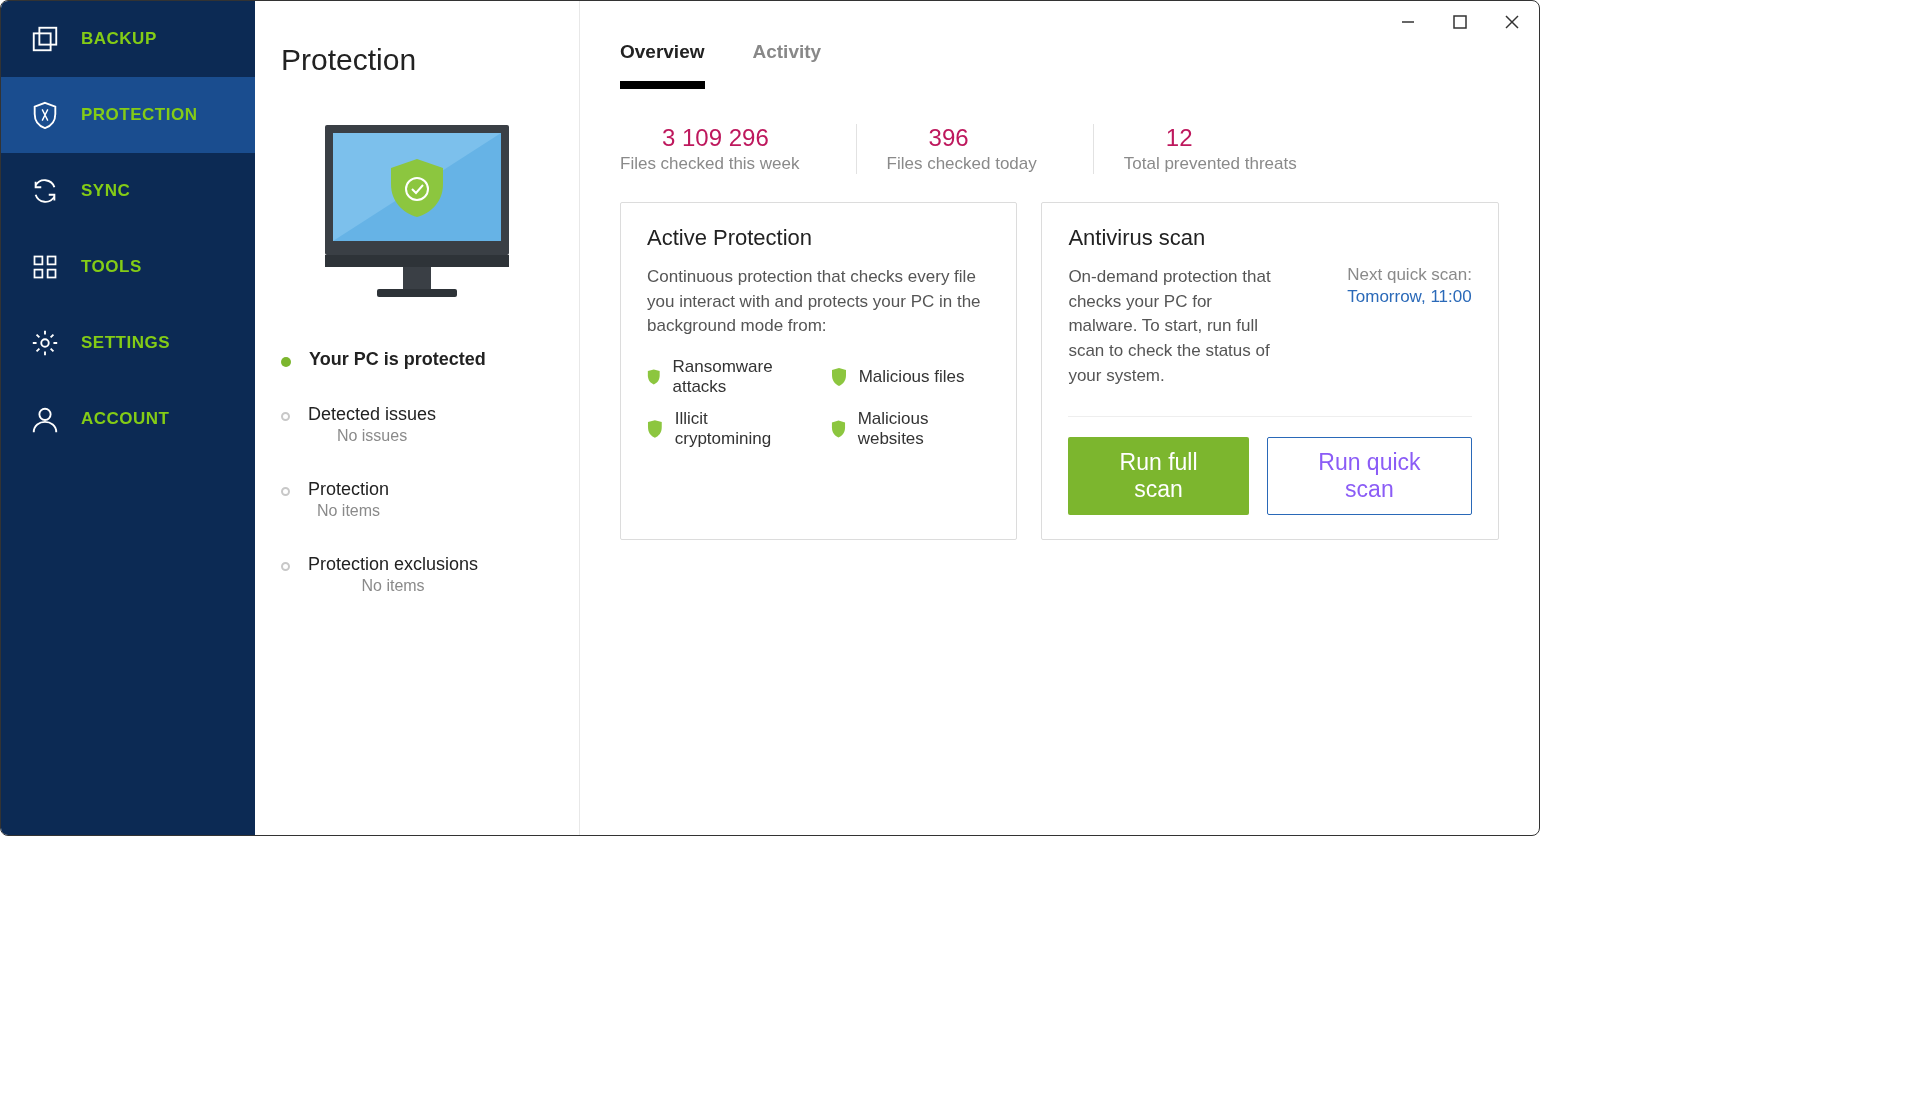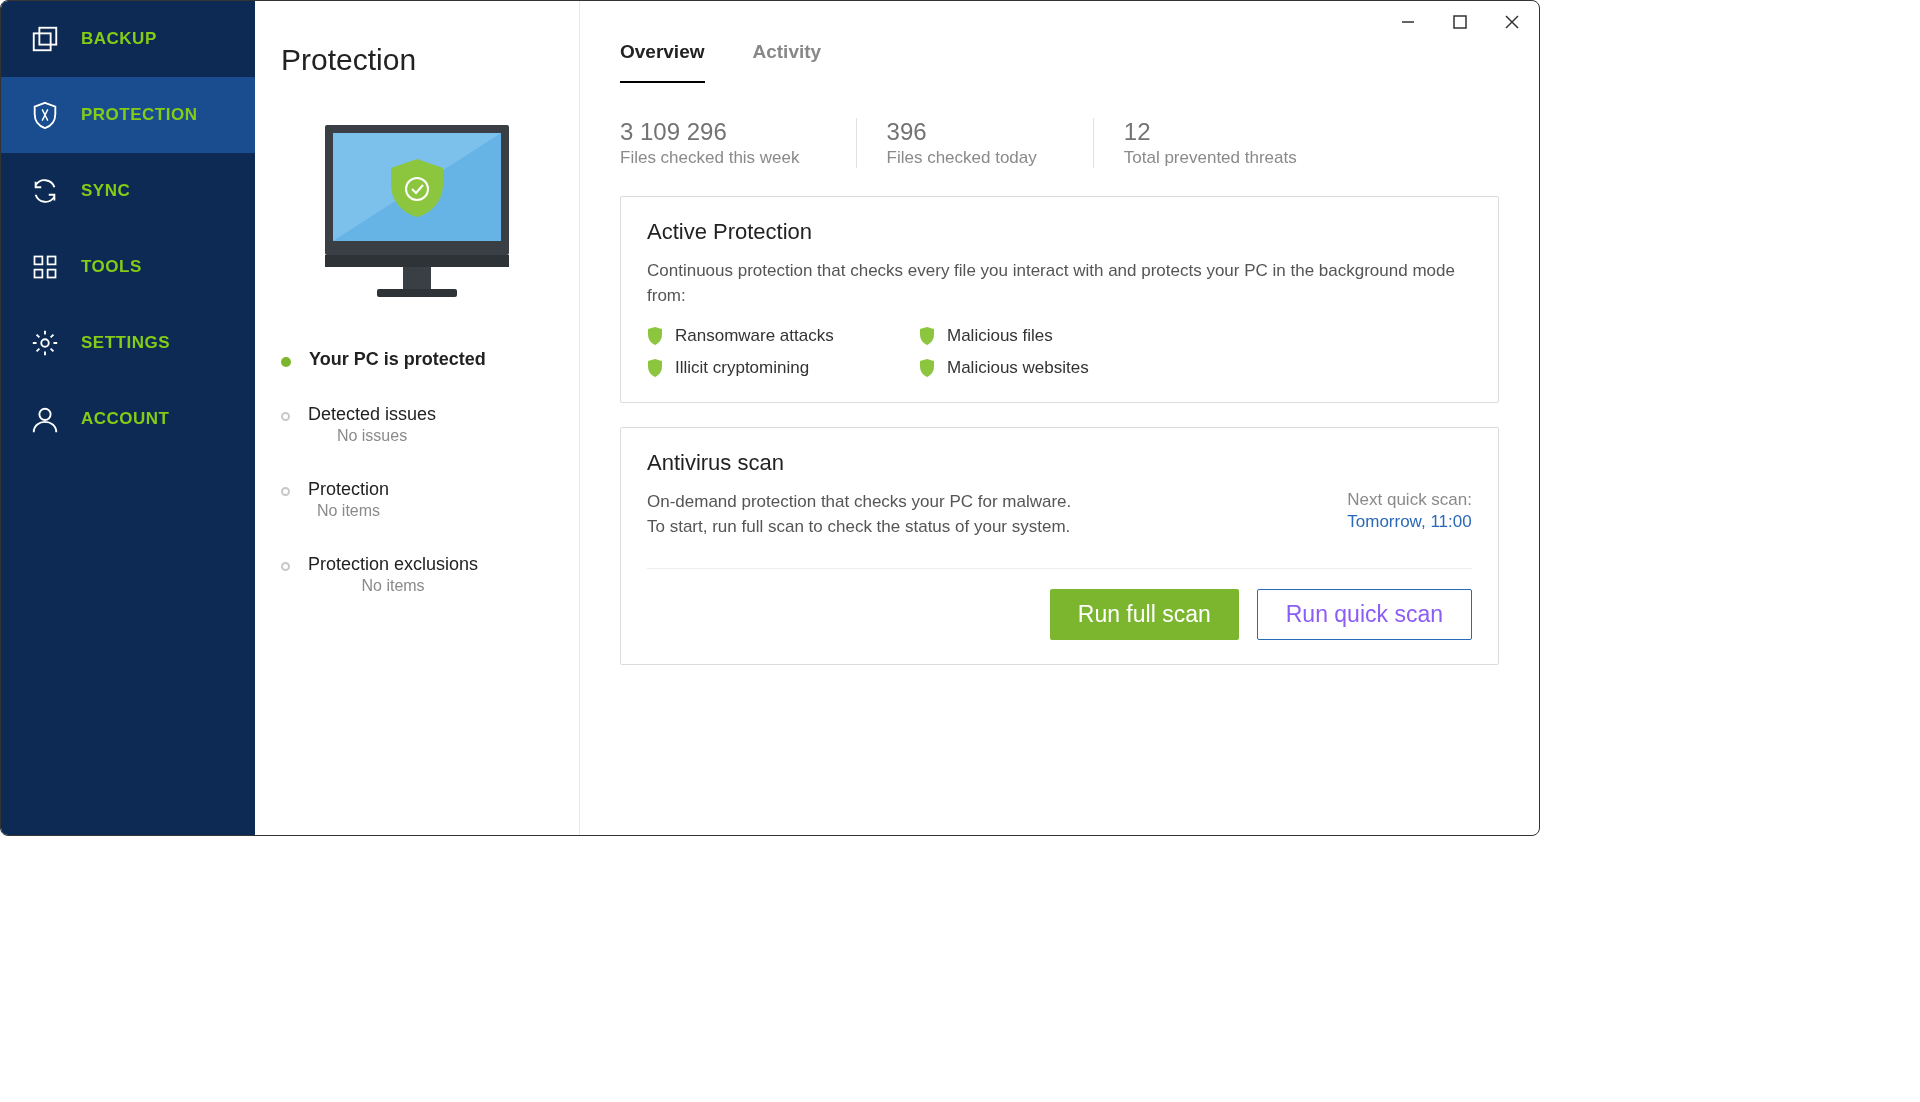--- a/index.html
+++ b/index.html
@@ -16,27 +16,27 @@
 .dot { width: 10px; height: 10px; border-radius: 50%; margin-top: 8px; flex-shrink: 0; }
 .dot.green { background: #7cb62e; }
 .dot.hollow { border: 2px solid #c8c8c8; background: transparent; width: 9px; height: 9px; }
 .status-title { font-size: 18px; color: #222; }
 .status-sub { font-size: 16px; color: #8a8a8a; margin-top: 2px; }
 .main { flex: 1; display: flex; flex-direction: column; position: relative; }
 .win-controls { position: absolute; top: 8px; right: 14px; display: flex; gap: 26px; }
 .win-btn { width: 26px; height: 26px; display: flex; align-items: center; justify-content: center; cursor: pointer; }
 .tabs { display: flex; gap: 48px; padding: 40px 0 0 40px; border-bottom: 1px solid #fff; }
 .tab { font-size: 19px; font-weight: 600; color: #888; padding-bottom: 18px; cursor: pointer; }
-.tab.active { color: #222; border-bottom: 2px solid #000000; }
+.tab.active { color: #222; border-bottom: 8px solid #000000; }
 .stats { display: flex; padding: 34px 40px 28px; }
 .stat { flex: 0 0 auto; padding-right: 56px; }
 .stat + .stat { border-left: 1px solid #e2e2e2; padding-left: 30px; }
-.stat-num { font-size: 24px; color: #737373; }
+.stat-num { font-size: 24px; color: #be185d; margin-left: 42px; }
 .stat-lbl { font-size: 17px; color: #8a8a8a; margin-top: 2px; }
-.cards { padding: 0 40px; display: flex; flex-direction: column; gap: 24px; }
+.cards { padding: 0 40px; display: flex; gap: 24px; }
 .card { border: 1px solid #dcdcdc; border-radius: 2px; padding: 22px 26px 24px; }
 .card h2 { font-size: 22px; font-weight: 400; color: #222; margin-bottom: 14px; }
 .card p { font-size: 17px; color: #555; line-height: 1.45; }
 .threat-grid { display: grid; grid-template-columns: 1fr 1fr; gap: 12px 24px; margin-top: 18px; max-width: 520px; }
 .threat { display: flex; align-items: center; gap: 12px; font-size: 17px; color: #333; }
 .shield-mini { width: 16px; height: 18px; }
 .scan-row { display: flex; justify-content: space-between; gap: 24px; }
 .scan-left { flex: 0 0 52%; }
 .scan-right { font-size: 17px; }
 .scan-right .lbl { color: #8a8a8a; }

